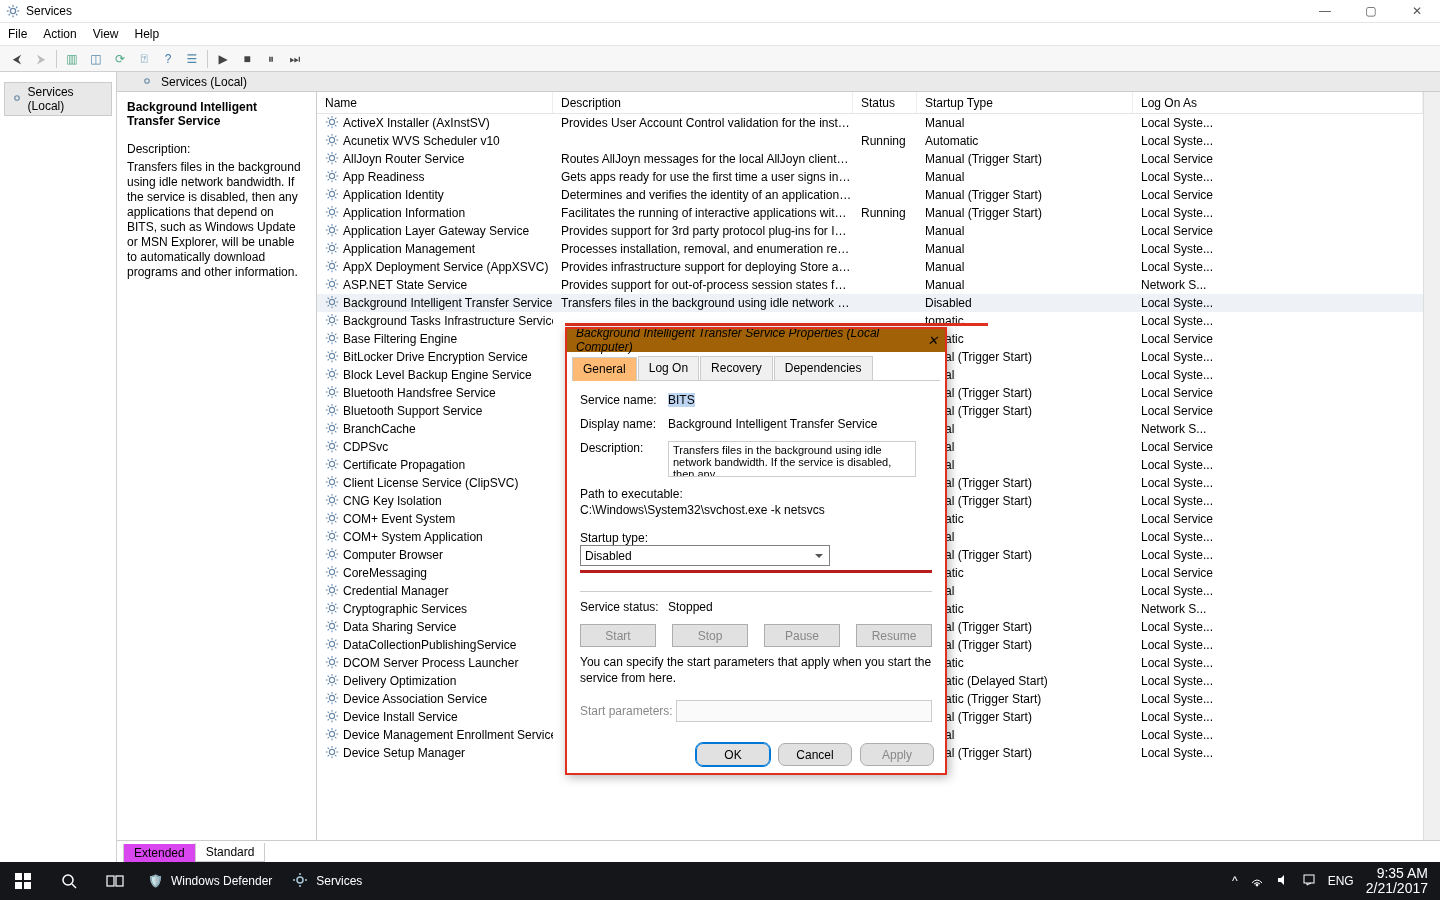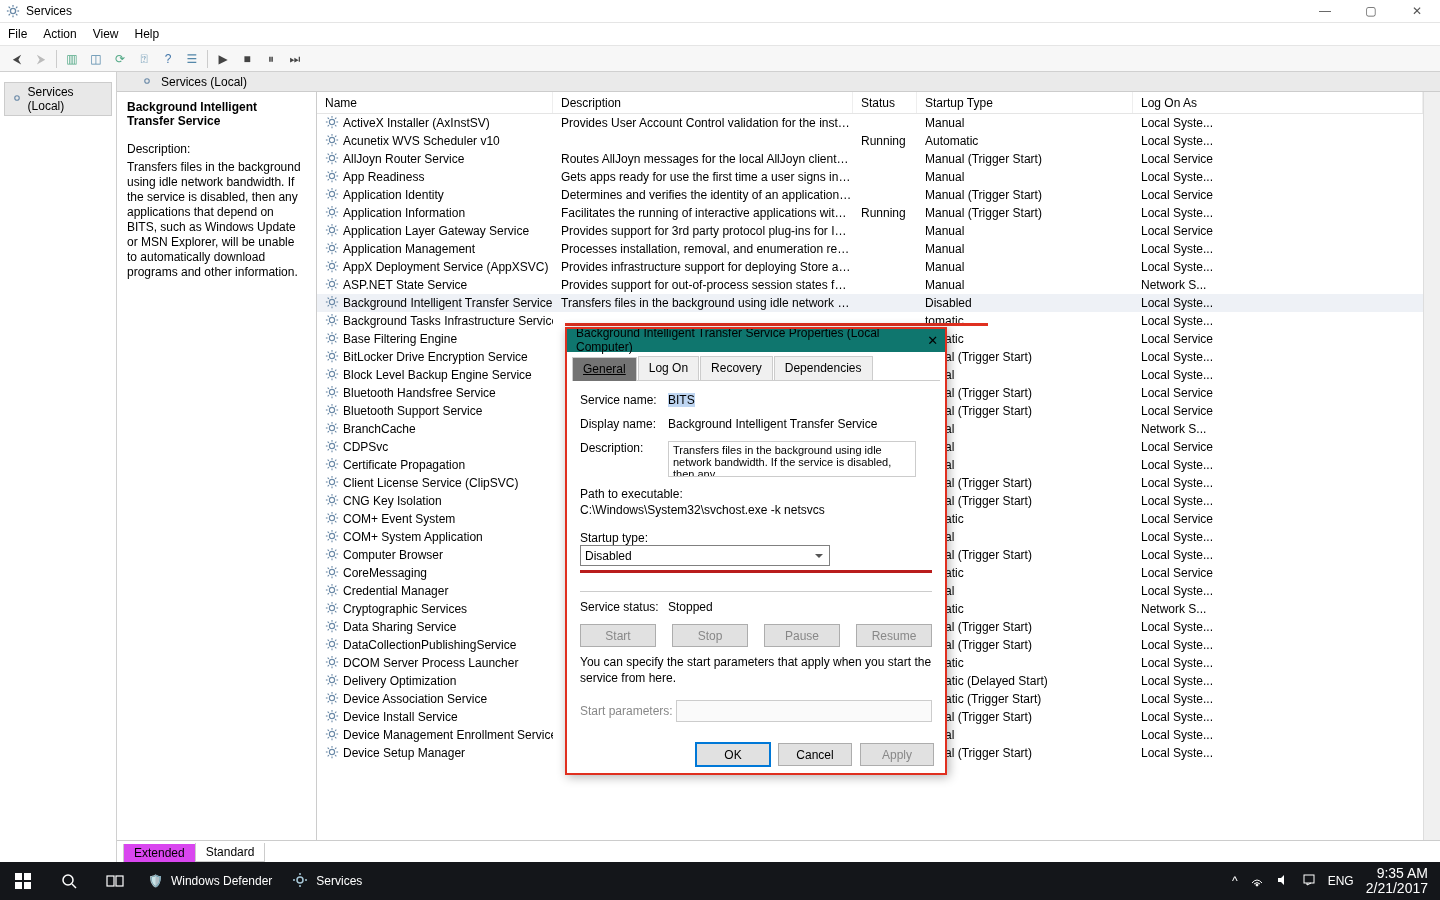--- a/index.html
+++ b/index.html
@@ -31,42 +31,42 @@
   .row { display:flex; height:18px; align-items:center; font-size:12px; white-space:nowrap; }
   .row.selected { background:#eef1f6;}
   .row .cell { overflow:hidden; text-overflow:ellipsis; padding-left:8px;}
   .row .col-name { display:flex; align-items:center; gap:4px;}
   .tabs-strip { height:22px; display:flex; border-top:1px solid #ccc; padding-left:6px; align-items:flex-end;}
   .tabs-strip .tab { border:1px solid #ccc; border-top:none; padding:2px 10px; background:#fff; margin-right:-1px; font-size:12px;}
   .tabs-strip .tab.active { position:relative; top:1px; background:#d946ef;}
   .scrollbar { width:17px; background:#f0f0f0; border-left:1px solid #ddd; }
   
   .dialog { position:absolute; left:565px; top:327px; width:382px; height:448px; background:#fff; border:1px solid #555; box-shadow:2px 2px 10px rgba(0,0,0,0.3); font-size:12px; z-index:10; outline: 2px solid #e03020; outline-offset:-2px;}
-  .dialog-title { height:24px; display:flex; align-items:center; padding-left:10px; background:#0f766e; }
+  .dialog-title { height:24px; display:flex; align-items:center; padding-left:10px; background:#a16207;font-style:italic; }
   .dialog-close { margin-left:auto; width:28px; height:24px; display:flex; align-items:center; justify-content:center; font-size:13px;}
   .dialog-tabs { display:flex; gap:0; margin:4px 6px 0 6px; border-bottom:1px solid #ccc;}
   .dialog-tabs div { padding:4px 10px 5px 10px; border:1px solid #ccc; border-bottom:none; margin-right:1px; background:#f0f0f0; font-size:12px;}
-  .dialog-tabs div.active { background:#737373; position:relative; top:1px;text-decoration:underline;}
+  .dialog-tabs div.active { background:#fdba74; position:relative; top:1px;}
   .dialog-body { padding:12px 14px 8px 14px; }
   .drow { display:flex; margin-bottom:10px; align-items:flex-start;}
   .dlbl { width:88px; }
   .dval { flex:1;}
   .selected-text { background:#bfd6f2;}
   .desc-box { border:1px solid #ccc; padding:2px 4px; font-size:11px; width:248px; height:36px; overflow-y:auto; position:relative;}
   .combo { border:1px solid #808080; height:21px; width:250px; display:flex; align-items:center; padding:0 4px; background:#fff; position:relative;}
   .combo::after { content:""; position:absolute; right:6px; top:8px; border-left:4px solid transparent; border-right:4px solid transparent; border-top:4px solid #555;}
   .red-underline{ border-bottom:3px solid #b91c1c;flex-direction:column;}
   .divider{ height:1px; background:#ccc; margin:8px 0;}
   .btnrow{ display:flex; gap:16px; margin-top:6px; margin-bottom:6px;}
   .winbtn{ width:80px; height:23px; border:1px solid #adadad; background:#e1e1e1; color:#888; display:flex; align-items:center; justify-content:center;}
   .winbtn.enabled{ color:#000;}
   .start-params { display:flex; align-items:center; gap:3px; margin-top:14px;}
   .start-params input{ flex:1; height:22px; border:1px solid #ccc; padding:0 4px;}
   .dialog-footer { position:absolute; bottom:8px; right:12px; display:flex; gap:8px;}
-  .dialog-footer .winbtn{ width:74px;}
+  .dialog-footer .winbtn{ width:74px;border-radius:7px;}
   .dialog-footer .default { border-color:#0078d7; outline:1px solid #0078d7;}
   
   .taskbar { position:absolute; bottom:0; left:0; right:0; height:38px; background:#14161a; display:flex; align-items:center; color:#fff; font-size:12px;}
   .tb-icon { width:46px; height:38px; display:flex; align-items:center; justify-content:center; color:#fff;}
   .task { display:flex; align-items:center; gap:8px; padding:0 10px; height:38px;}
   .tray { margin-left:auto; display:flex; align-items:center; gap:12px; padding-right:12px;}
   .tray .datetime{ text-align:right; line-height:1.1; font-size:14px;}
   .gear-sm { width:14px; height:14px; }
   .redline-dialog { position:absolute; left:565px; top:323px; right:0; height:3px; background:#e03020; z-index:6; width:423px;}
 </style>

